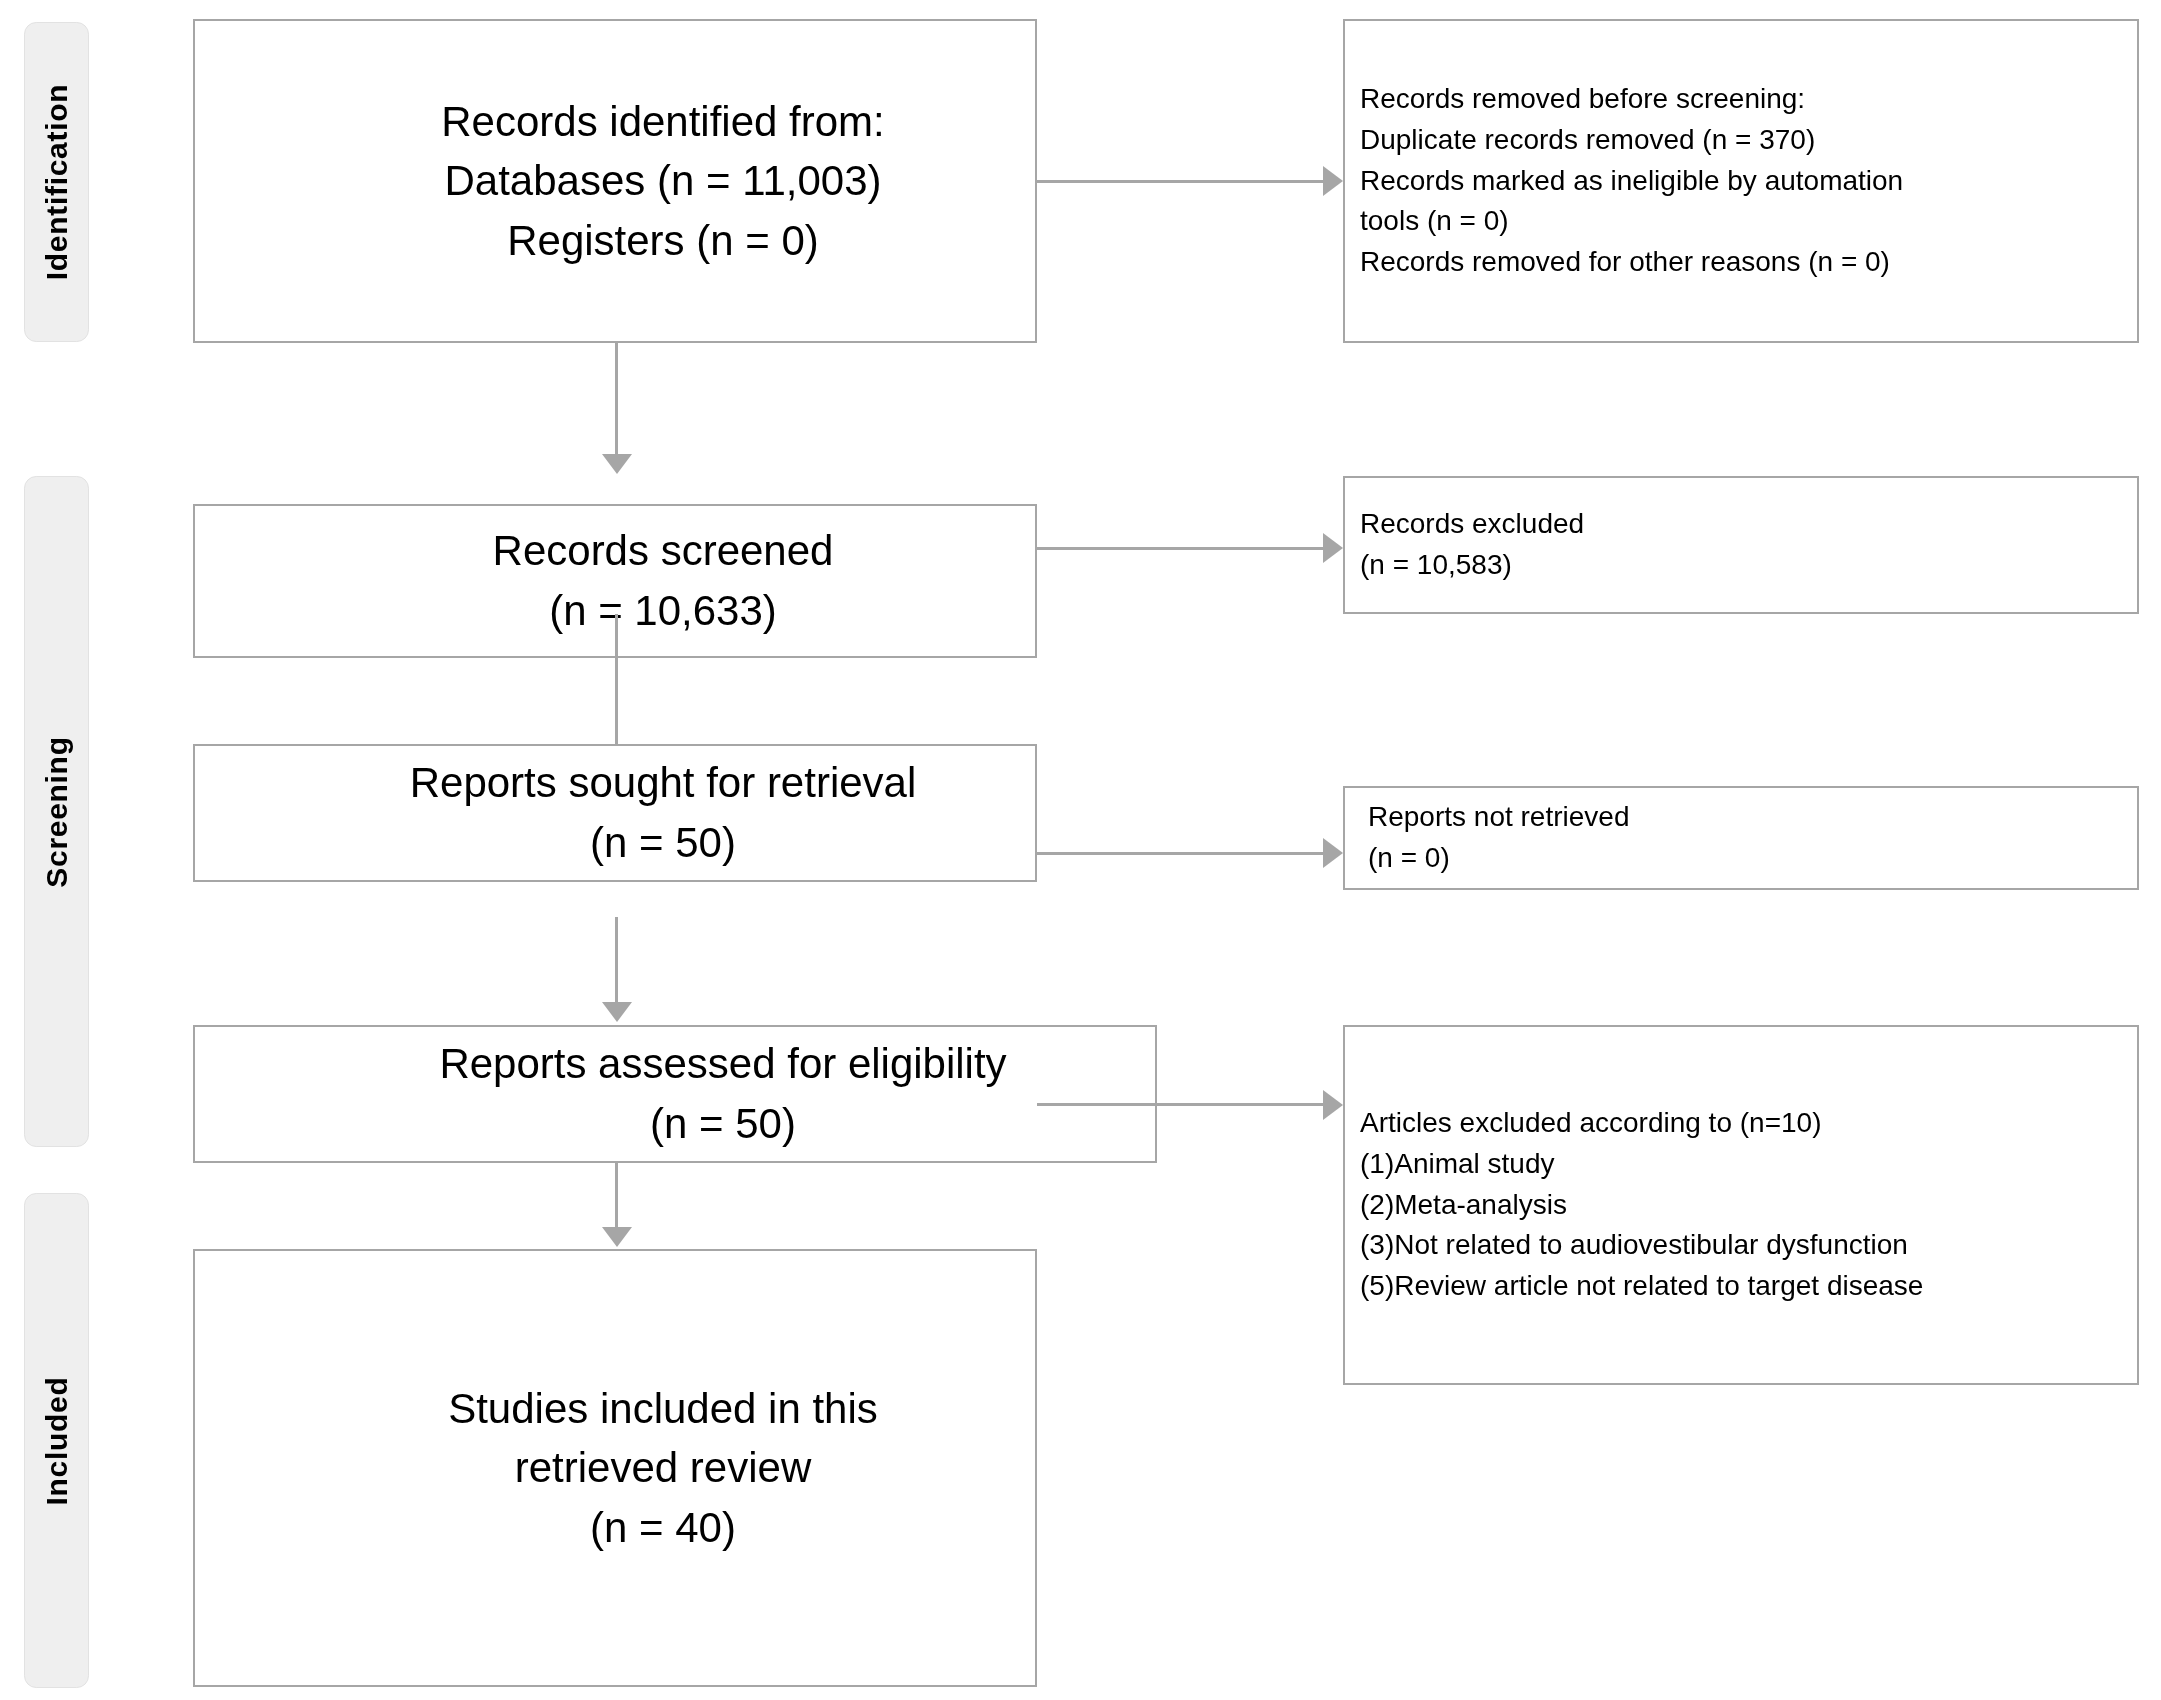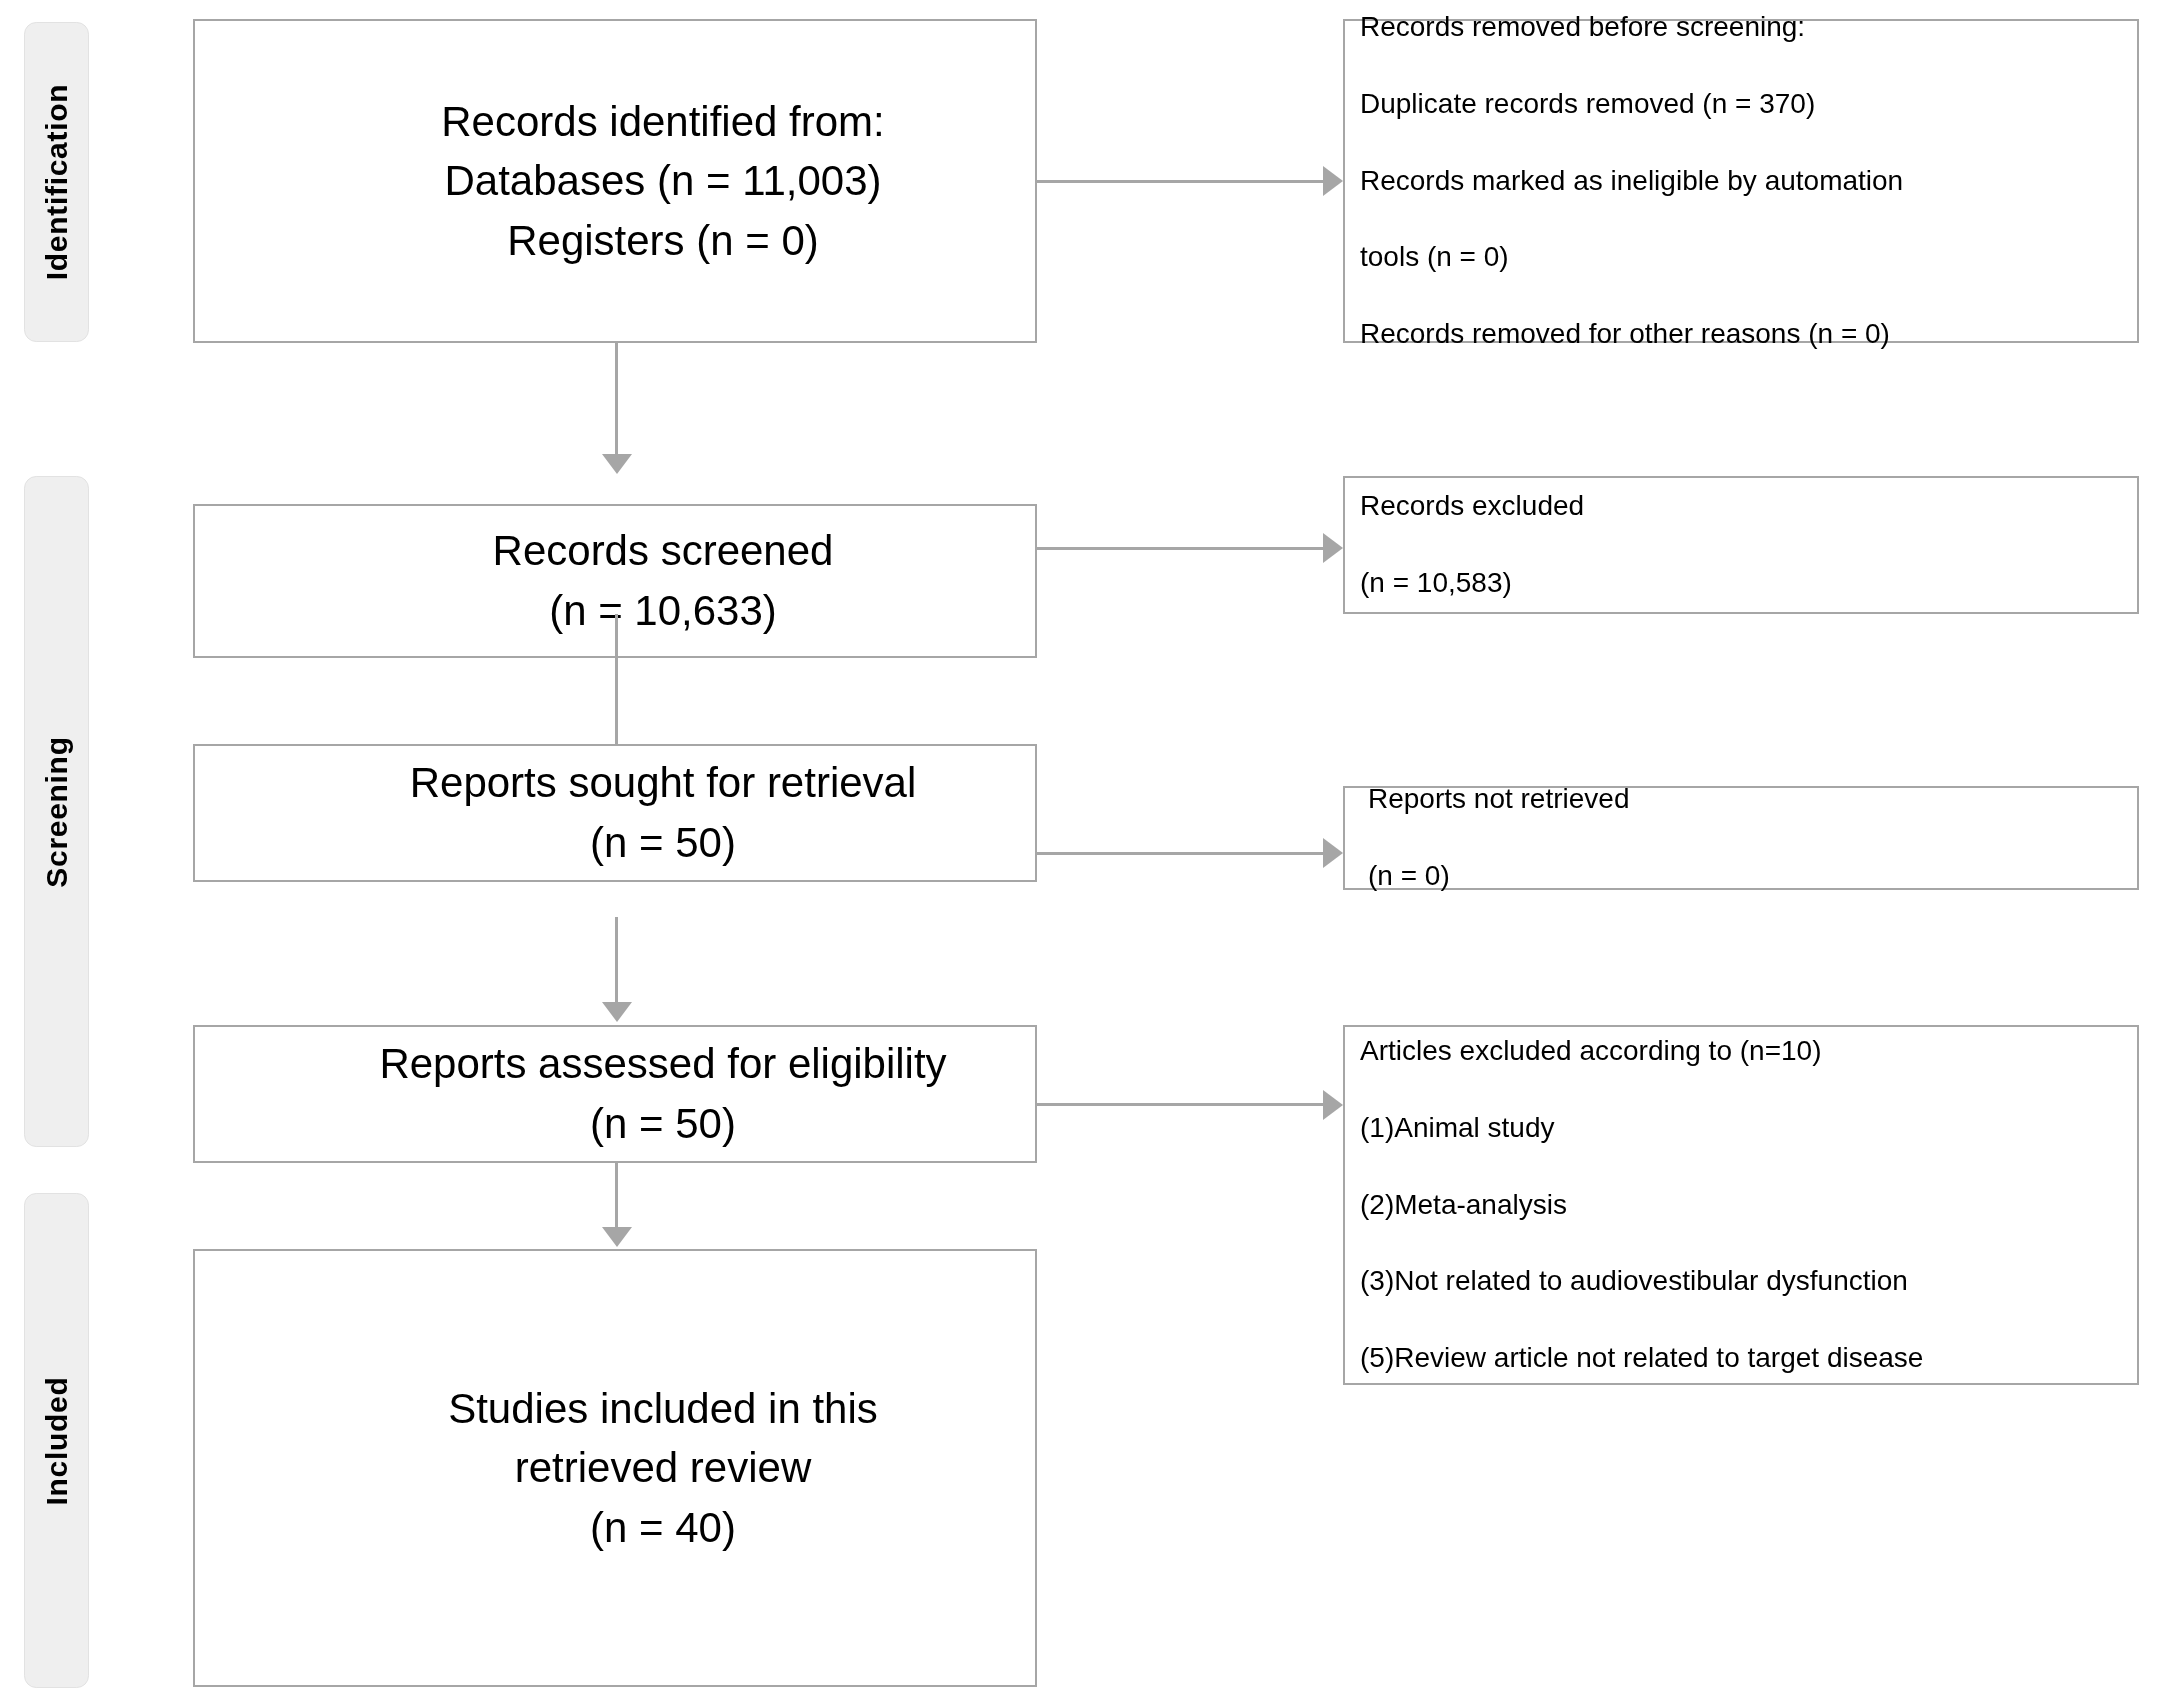--- a/index.html
+++ b/index.html
@@ -59,21 +59,20 @@
     align-items: center;
     text-align: center;
     padding: 6.8px 17.6px;
     margin-left: 48px;
   }
   .box.left .box-inner {
     justify-content: center;
     align-items: flex-start;
     text-align: left;
     padding: 6.8px 15px;
-    gap: 36px;
   }
   .line {
     display: block;
     white-space: nowrap;
   }
   
   .box.center .line {
     font-size: 42px;
     line-height: 1.42;
     font-weight: 400;
@@ -187,21 +186,21 @@
       <span class="line">(n = 0)</span>
     </div>
   </div>
 
   <div class="conn-h" style="left:1037px; top:852px; width:288px;"></div>
   <div class="arrow-right" style="left:1323px; top:838px;"></div>
 
   <div class="conn-v" style="left:615px; top:917px; height:87px;"></div>
   <div class="arrow-down" style="left:602px; top:1002px;"></div>
 
-  <div class="box center" style="left:193px; top:1025px; width:844px; height:138px;">
+  <div class="box center" style="left:193px; top:1025px; width:964px; height:138px;">
     <div class="box-inner">
       <span class="line">Reports assessed for eligibility</span>
       <span class="line">(n = 50)</span>
     </div>
   </div>
 
   <div class="box left" style="left:1343px; top:1025px; width:796px; height:360px;">
     <div class="box-inner">
       <span class="line">Articles excluded according to (n=10)</span>
       <span class="line">(1)Animal study</span>

